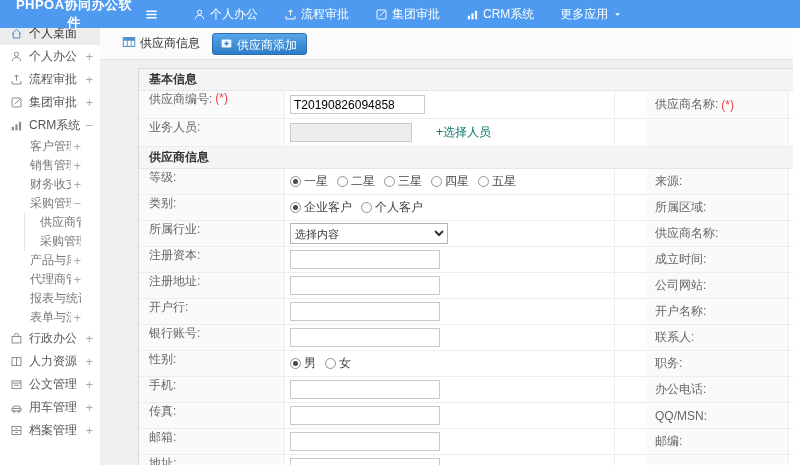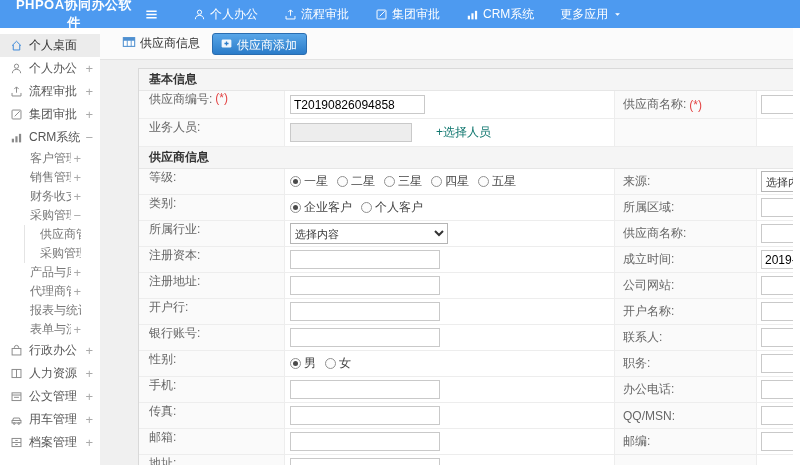--- a/index.html
+++ b/index.html
@@ -10,21 +10,21 @@
   
   .topbar { position:absolute; top:0; left:0; width:800px; height:28px;
     background:#4d9af0; color:#fff; display:flex; align-items:center; z-index:5;text-align:center; }
   .logo { width:138px; padding-left:10px; font-size:13px; font-weight:bold; letter-spacing:.5px; }
   .hamburger { width:26px; display:flex; align-items:center; justify-content:center; cursor:pointer; }
   .topnav { display:flex; align-items:center; margin-left:16px; }
   .nav-item { display:flex; align-items:center; gap:4px; font-size:12px; padding:0 13px; height:28px; cursor:pointer; }
   .nav-item svg { display:block; }
 
   
-  .sidebar { position:absolute; top:28px; left:0; width:106px; height:437px;
+  .sidebar { position:absolute; top:16px; left:0; width:106px; height:437px;
     background:#fff; border-right:1px solid #e7e7e7; padding-top:6px; overflow:hidden; }
   .side-item { display:flex; align-items:center; font-size:12px; color:#555; cursor:pointer; }
   .side-item .lbl { flex:1; white-space:nowrap; overflow:hidden; }
   .side-item .expand { color:#aaa; font-size:13px; padding-left:2px; }
   .side-item.l1 { height:23px; padding:0 12px 0 10px; }
   .side-item.l1 .ico { margin-right:6px; color:#8a8a8a; display:flex; }
   .side-item.l2 { height:19px; padding:0 24px 0 30px; color:#777; }
   .side-item.l3 { height:19px; padding:0 24px 0 40px; color:#777;
     background:linear-gradient(#e4e4e4,#e4e4e4) 24px 0/1px 100% no-repeat; }
   .side-item.active { background:#ececec; color:#333; }
@@ -44,21 +44,21 @@
   .panel { position:absolute; left:38px; top:40px; width:855px; background:#fff;
     border:1px solid #d9d9d9; font-size:12px; }
   .sec-header { height:22px; line-height:21px; background:#f5f5f5;
     border-bottom:1px solid #e6e6e6; font-weight:bold; color:#333; padding-left:10px; }
   .frow { display:flex; border-bottom:1px solid #ededed; background:#fff; }
   .frow.h28 { height:28px; } .frow.h26 { height:26px; }
   .lcell { width:146px; background:#fafafa; border-right:1px solid #ededed;
     display:flex; align-items:flex-start; padding-left:10px; color:#666; }
   .fcell { width:330px; border-right:1px solid #ededed; display:flex; align-items:center; padding-left:5px; }
   .lcell2 { width:142px; background:#fafafa; border-right:1px solid #ededed;
-    display:flex; align-items:center; padding-left:8px; color:#666; }
+    display:flex; align-items:center; padding-left:8px; color:#666;margin-left:32px; }
   .fcell2 { flex:1; display:flex; align-items:center; padding-left:4px; }
   .req { color:#e34545; margin-left:3px; }
   .txt { height:19px; border:1px solid #c9c9c9; font-size:12px; padding:1px 3px; width:150px;
     font-family:"Liberation Sans","DejaVu Sans",sans-serif; }
   .txt.gray { background:#ededed; width:122px; }
   .sel { width:158px; height:21px; font-size:11px; border:1px solid #b5b5b5; background:#fff; color:#333;
     font-family:"Liberation Sans","DejaVu Sans",sans-serif; }
   .link { color:#0f766e; margin-left:24px; cursor:pointer; }
   .radio-grp { display:flex; align-items:center; color:#444; }
   .radio { display:inline-block; width:11px; height:11px; border:1px solid #919191;

